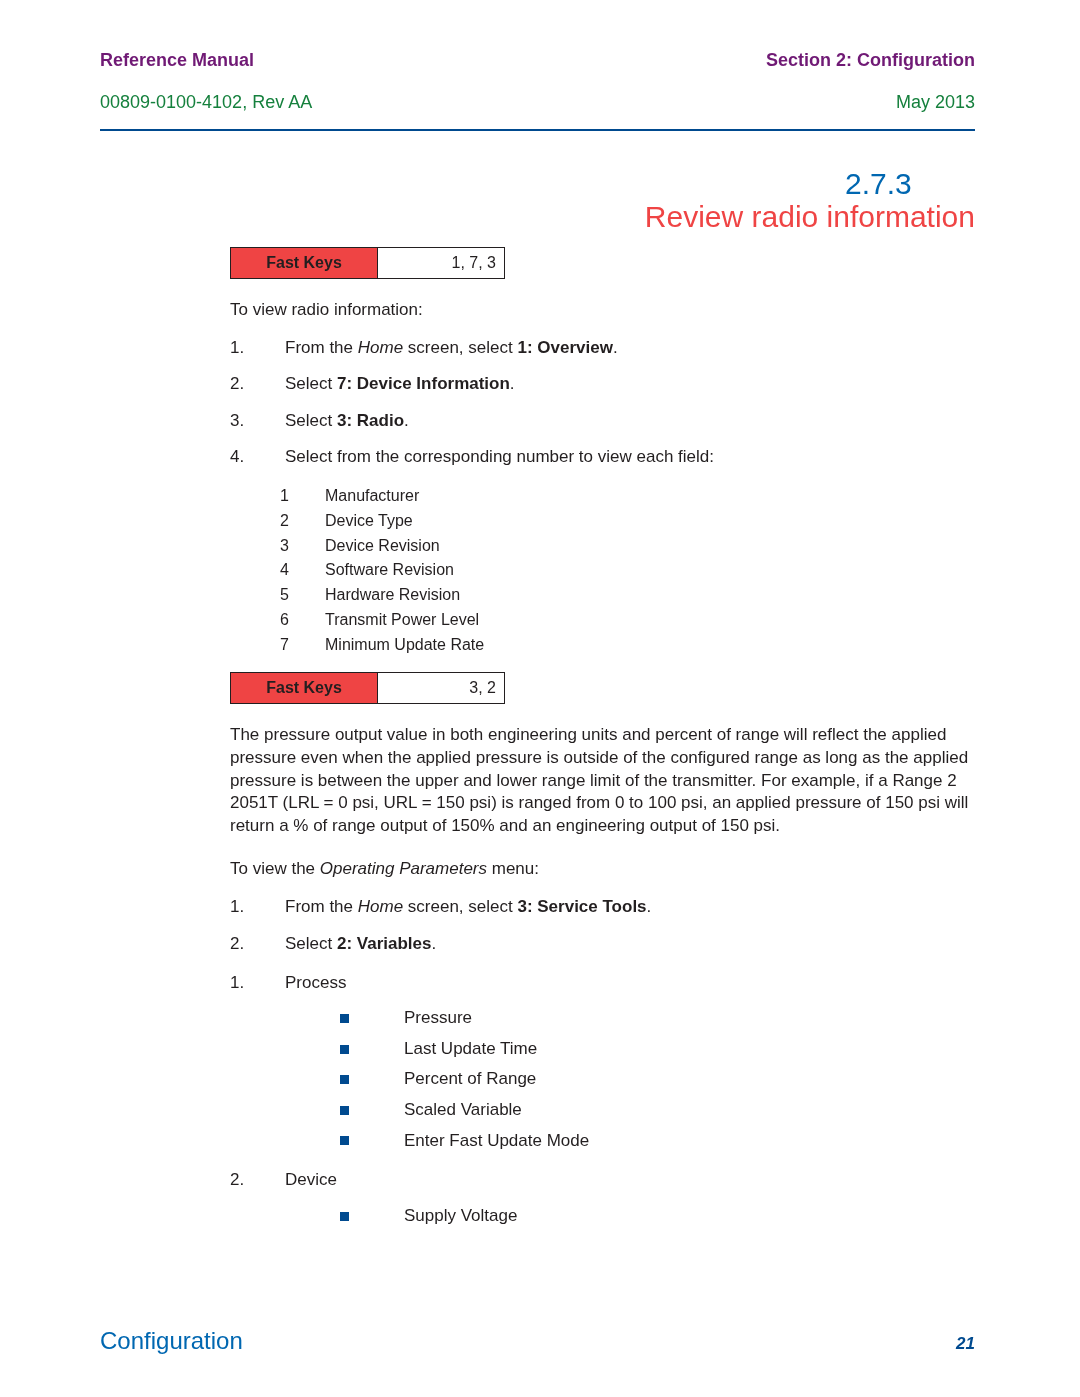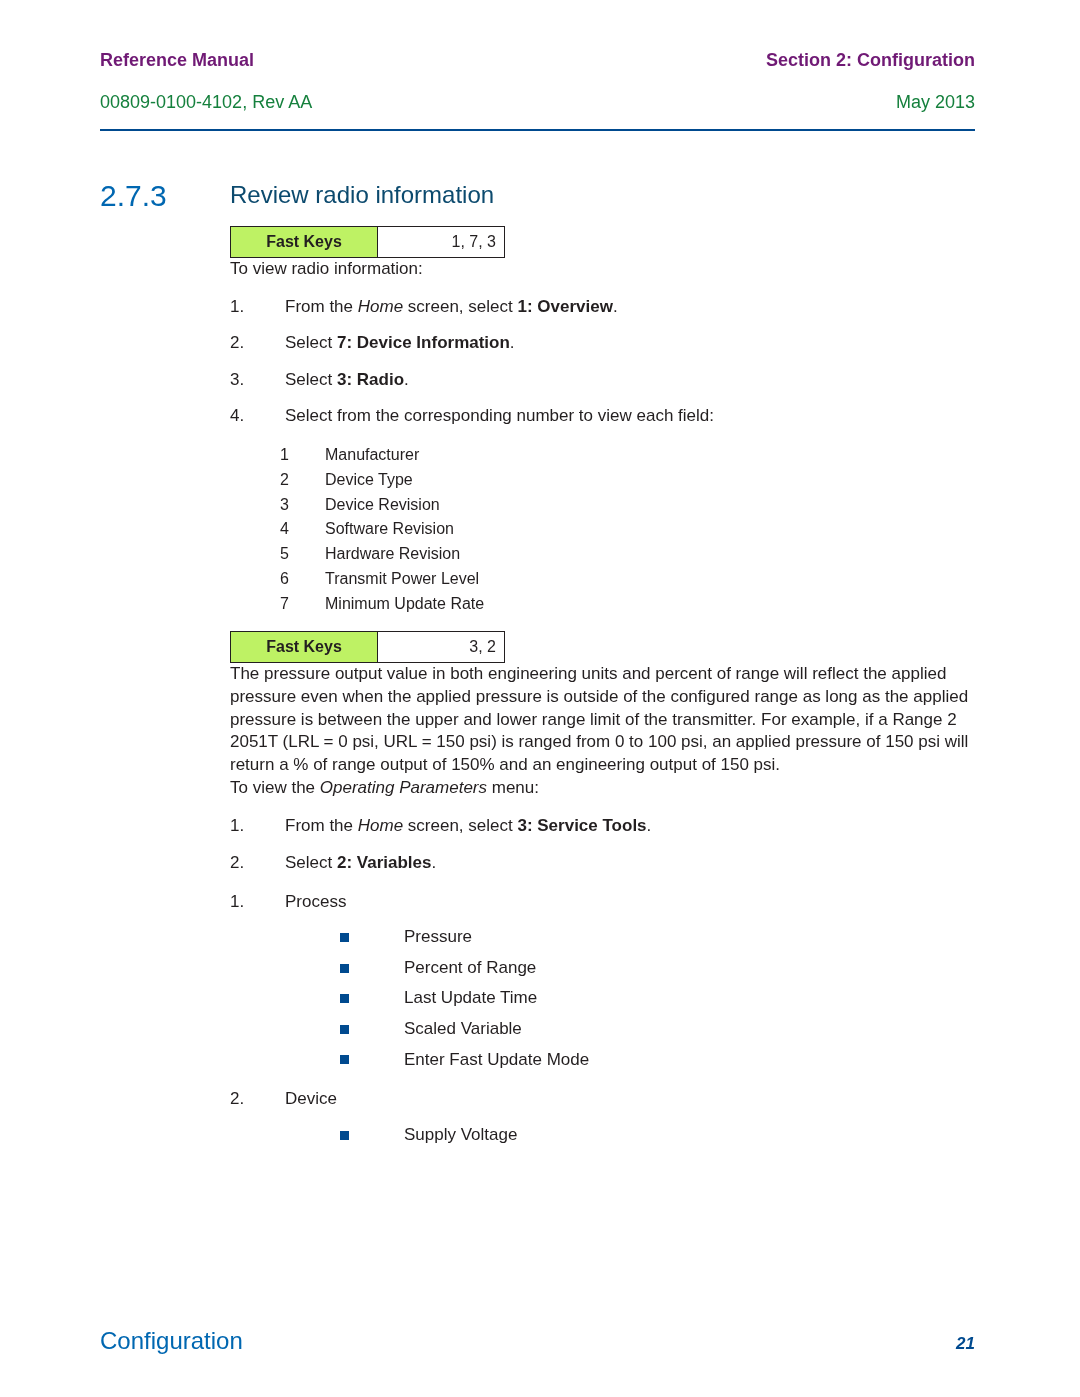--- a/index.html
+++ b/index.html
@@ -15,44 +15,44 @@
     left:100px;
     top:50px;
     width:875px;
   }
   .hdr{display:flex;justify-content:space-between;align-items:flex-end;}
   .hdr-left{}
   .hdr-right{text-align:right;}
   .hdr-title{color:#701a75;font-weight:700;font-size:18px;line-height:1.2;}
   .hdr-sub{color:#15803d;font-size:18px;margin-top:20px;}
   .rule{border:none;border-top:2px solid #004a8f;margin:16px 0 0 0;}
-  .section{display:flex;align-items:center;margin-top:48px;}
+  .section{display:flex;align-items:flex-end;margin-top:36px;flex-direction:column;}
   .secnum{
     width:130px;flex:none;
     color:#0067b1;font-size:30px;line-height:1.1;
   }
-  .sechead{color:#0c4a6e;font-size:24px;line-height:1.1;}
+  .sechead{color:#ef4444;font-size:30px;line-height:1.1;}
   .body-col{margin-left:130px;width:745px;}
   .fast-keys{
     border-collapse:collapse;margin-top:14px;
   }
   .fast-keys td{
     border:1px solid #231f20;
     font-size:16px;
     height:24px;
     vertical-align:middle;
   }
   .fk-label{
-    background:#bef264;font-weight:700;text-align:center;
+    background:#ef4444;font-weight:700;text-align:center;
     width:130px;padding:3px 8px;
   }
   .fk-val{
     width:110px;text-align:right;padding:3px 8px;
   }
-  .para{font-size:17px;line-height:1.35;}
+  .para{font-size:17px;line-height:1.35;margin-top:20px;}
   ol.steps{list-style:none;padding:0;margin:14px 0 0 0;}
   ol.steps>li{
     display:flex;font-size:17px;line-height:1.45;margin-top:12px;
   }
   ol.steps>li>.n{width:55px;flex:none;}
   ol.steps>li>.t{flex:1;}
   .b{font-weight:700;}
   .i{font-style:italic;}
   ul.fields{list-style:none;padding:0;margin:14px 0 0 50px;}
   ul.fields>li{display:flex;font-size:16px;line-height:1.55;}
@@ -198,25 +198,25 @@
         <span class="n">1.</span>
         <span class="t">
           <span>Process</span>
           <ul class="sq">
             <li>
                 <span class="sq-bullet"></span>
                 <span>Pressure</span>
               </li>
             <li>
                 <span class="sq-bullet"></span>
+                <span>Last Update Time</span>
+              </li>
+            <li>
+                <span class="sq-bullet"></span>
                 <span>Percent of Range</span>
-              </li>
-            <li>
-                <span class="sq-bullet"></span>
-                <span>Last Update Time</span>
               </li>
             <li>
                 <span class="sq-bullet"></span>
                 <span>Scaled Variable</span>
               </li>
             <li>
                 <span class="sq-bullet"></span>
                 <span>Enter Fast Update Mode</span>
               </li>
           </ul>

